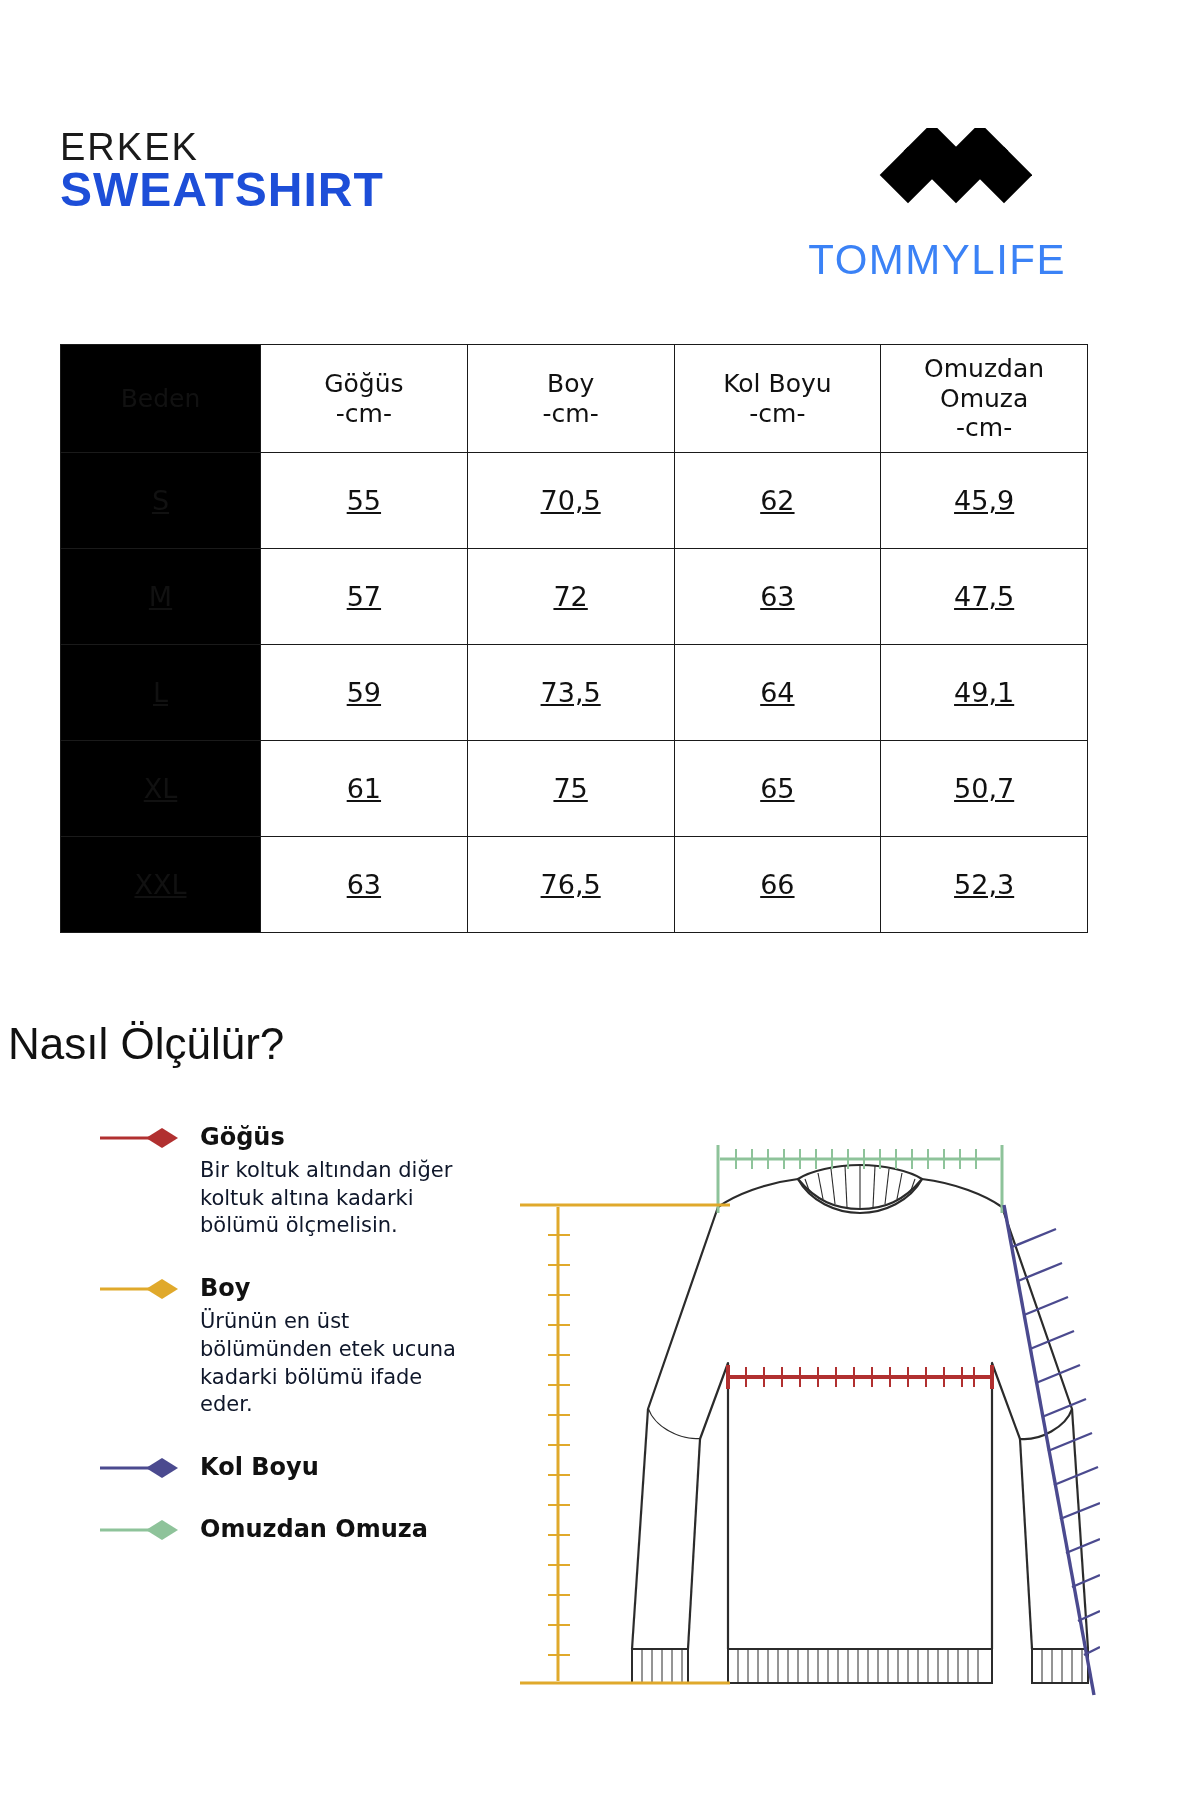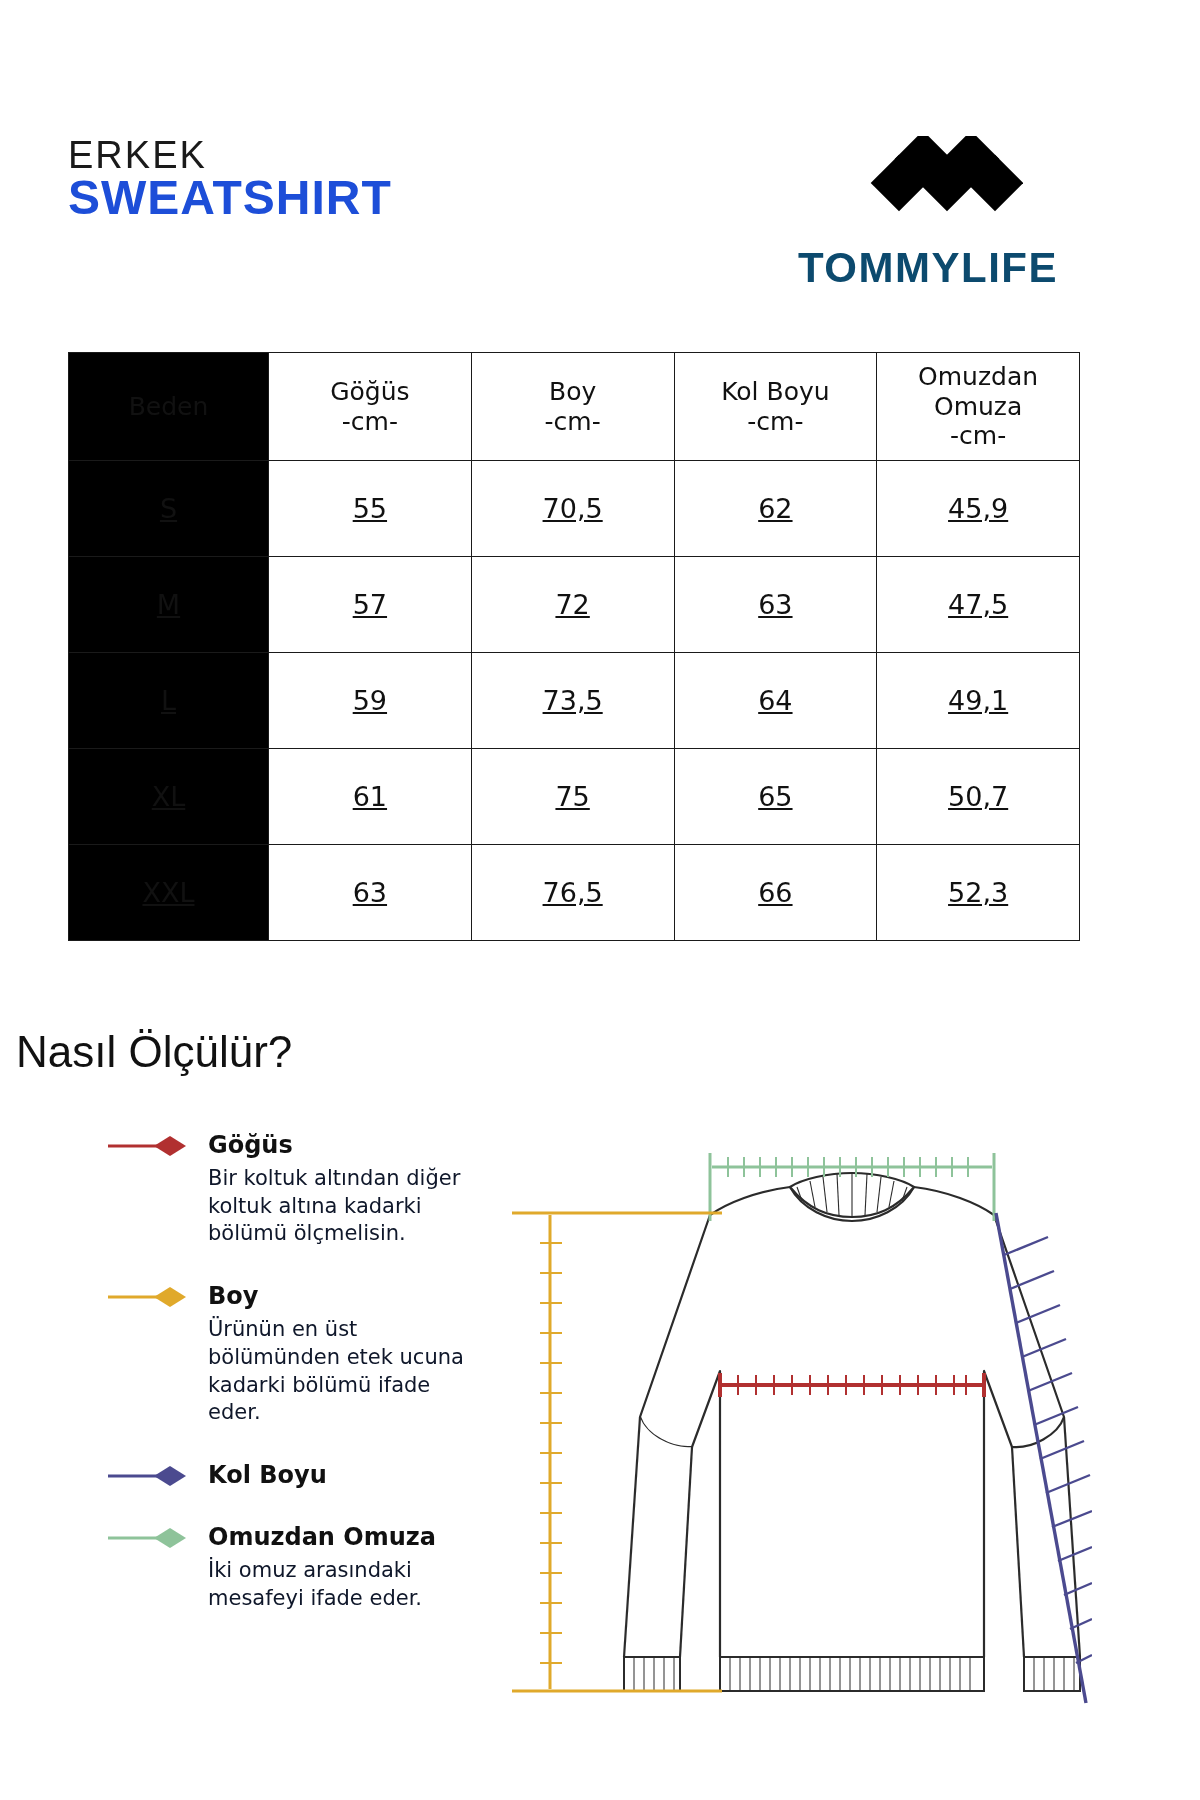--- a/index.html
+++ b/index.html
@@ -6,21 +6,21 @@
   html, body {
     margin: 0; padding: 0;
     width: 1200px; height: 1800px;
     background: #ffffff;
     font-family: "DejaVu Sans", sans-serif;
     color: #111111;
   }
   .page {
     position: relative;
     width: 1148px; height: 1800px;
-    padding: 16px;
+    padding: 8px;
     overflow: hidden;
   }
 
   
   .header {
     display: flex;
     align-items: flex-start;
     justify-content: space-between;
     padding: 120px 60px 0 52px;
   }
@@ -42,24 +42,24 @@
 
   .brand-block {
     display: flex;
     flex-direction: column;
     align-items: center;
     padding-right: 14px;
   }
   .brand-mark { margin-bottom: 18px; }
   .brand-name {
     font-size: 42px;
-    font-weight: 700;
+    font-weight: 400;
     letter-spacing: 1.5px;
     font-family: "Liberation Sans", sans-serif;
-    color: #0c4a6e;
+    color: #3b82f6;
   }
 
   
   .table-wrap {
     margin: 60px 52px 0 52px;
   }
   table.size-table {
     width: 100%;
     border-collapse: collapse;
     table-layout: fixed;
@@ -274,21 +274,20 @@
       </div>
 
       <div class="legend-item">
         <span class="legend-marker">
           <svg width="92" height="22" viewBox="0 0 92 22" aria-hidden="true">
             <line x1="0" y1="11" x2="62" y2="11" stroke="#8ec39a" stroke-width="3"></line>
             <polygon points="62,1 78,11 62,21 46,11" fill="#8ec39a"></polygon>
           </svg>
         </span>
         <div class="legend-label">Omuzdan Omuza</div>
-        <div class="legend-desc">İki omuz arasındaki mesafeyi ifade eder.</div>
       </div>
 
     </div>
 
     <div class="figure">
       <svg width="620" height="600" viewBox="0 0 620 600" aria-hidden="true">
 
         <g fill="#ffffff" stroke="#2b2b2b" stroke-width="2.2" stroke-linejoin="round">
 
           <path d="M238,98

